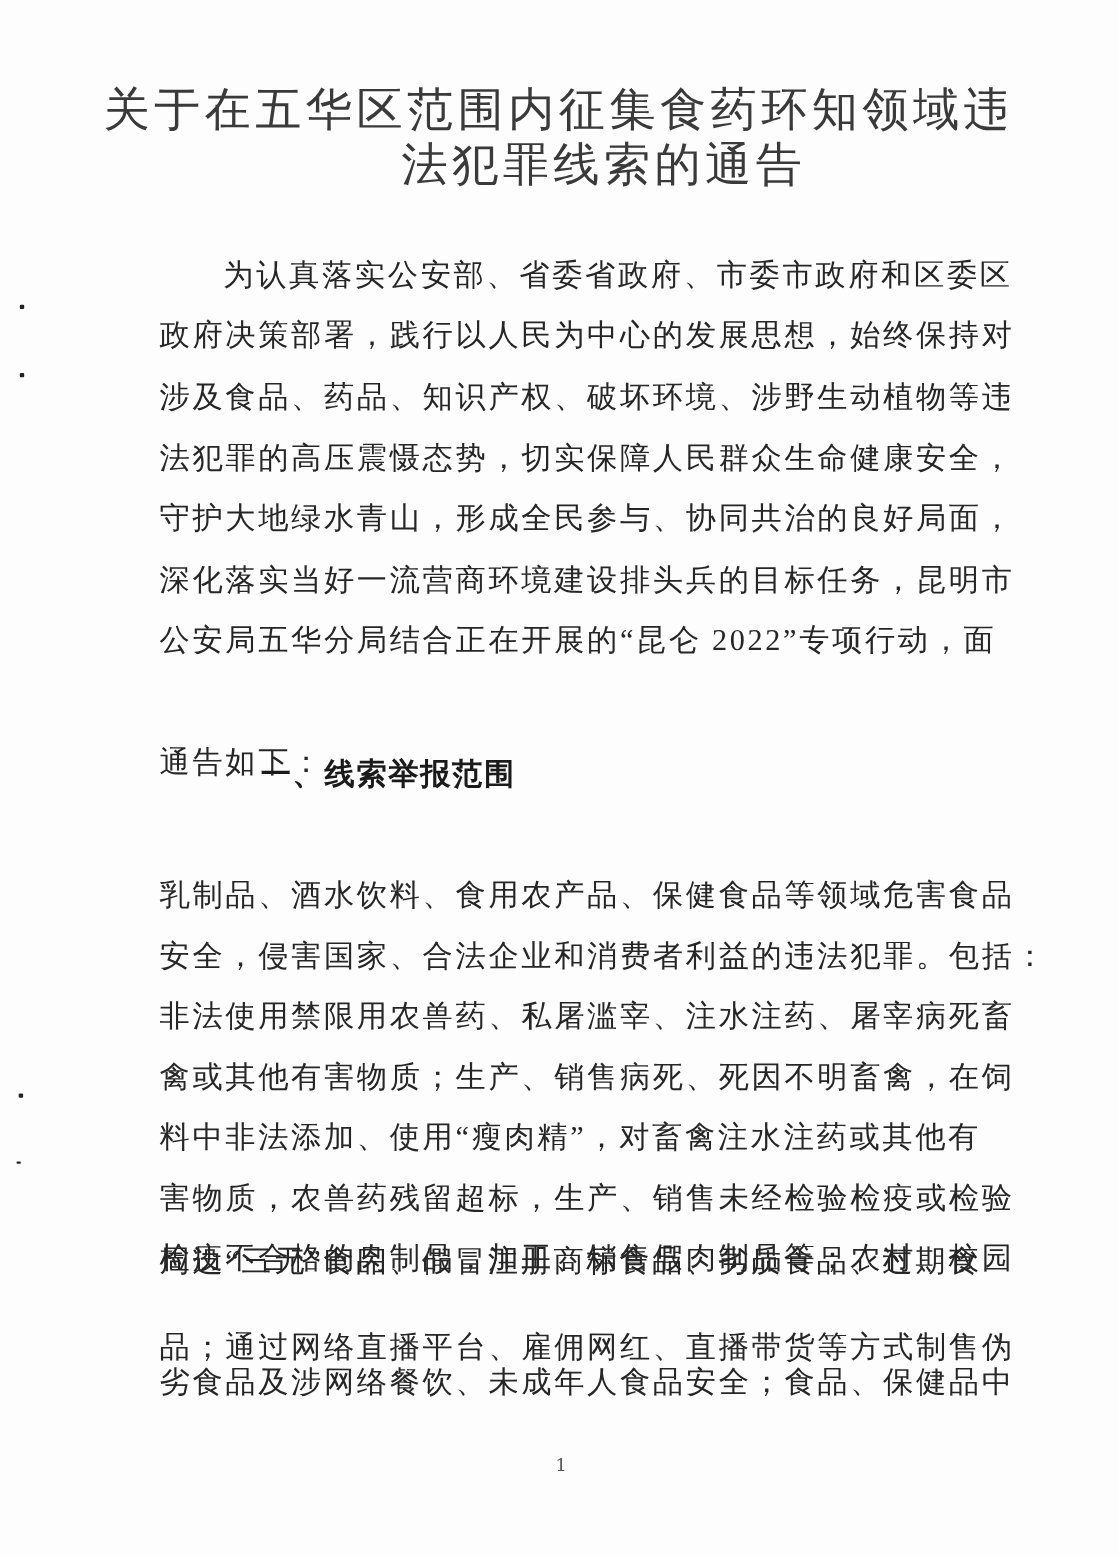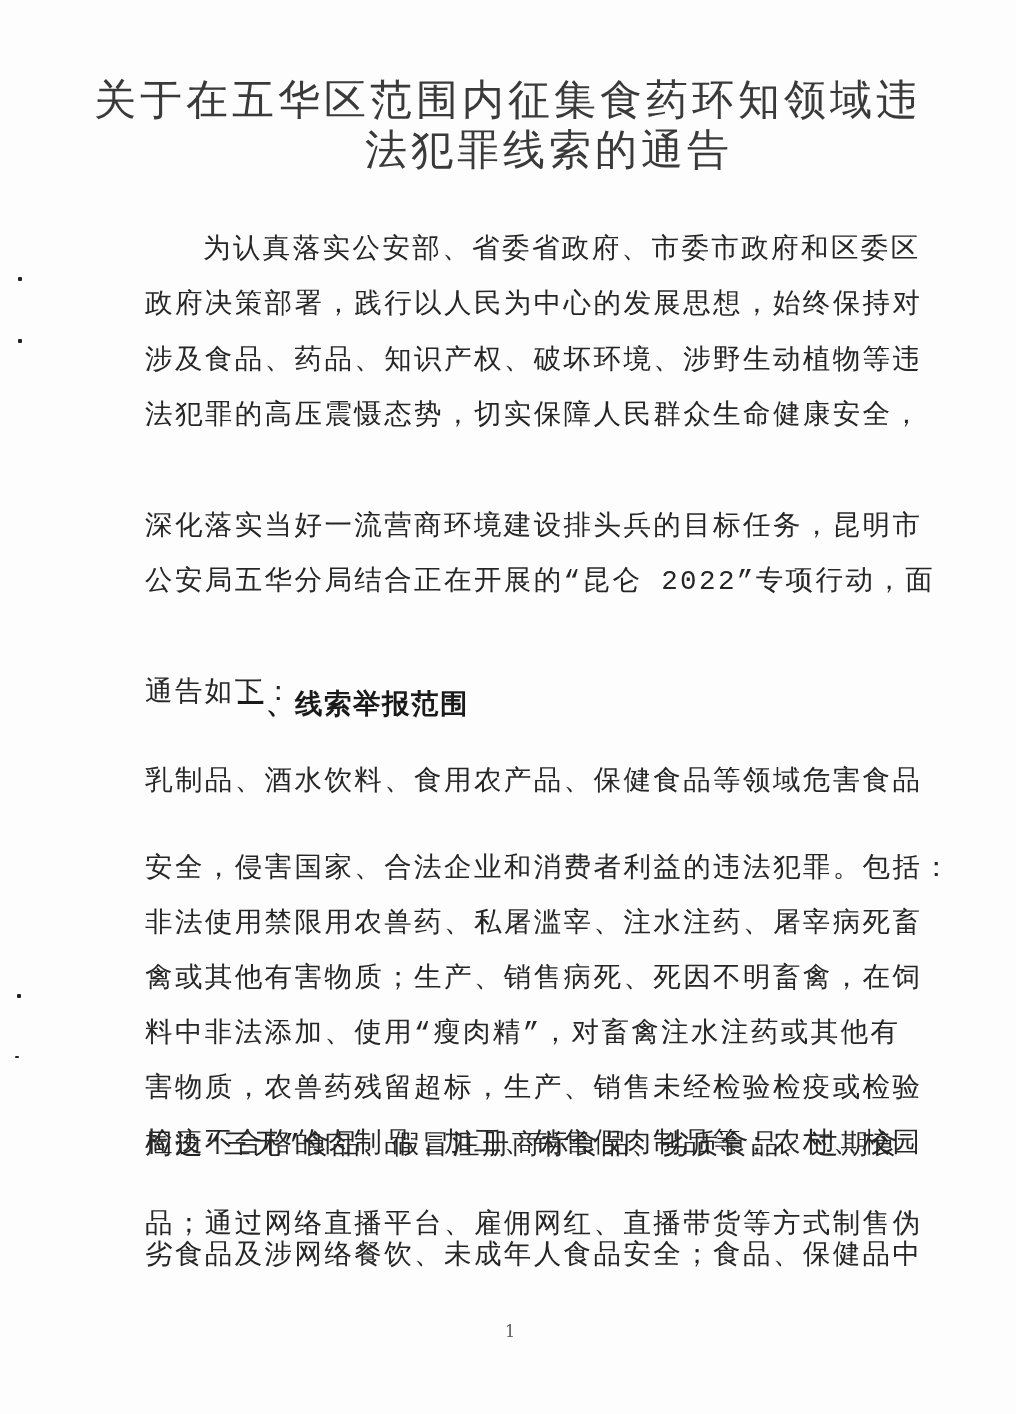--- a/index.html
+++ b/index.html
@@ -33,21 +33,21 @@
       letter-spacing: 4px;
       font-weight: normal;
       line-height: 48px;
     }
     .title.l1 { top: 76px; }
     .title.l2 { top: 126px; padding-left: 41px; }
     .line {
       position: absolute;
       left: 145px;
       width: 750px;
-      font-family: Liberation Mono, monospace;
+      font-family: Liberation Serif, serif;
       font-size: 27.5px;
       color: #262626;
       white-space: nowrap;
       letter-spacing: 2.4px;
       line-height: 36px;
     }
     .line.indent { left: 203px; }
     .line.heading {
       left: 203px;
       font-family: Liberation Sans, sans-serif;
@@ -80,27 +80,28 @@
 
 <div class="page">
 
   <div class="title l1">关于在五华区范围内征集食药环知领域违</div>
   <div class="title l2">法犯罪线索的通告</div>
 
   <div class="line indent" style="top:232px">为认真落实公安部、省委省政府、市委市政府和区委区</div>
   <div class="line" style="top:287px">政府决策部署，践行以人民为中心的发展思想，始终保持对</div>
   <div class="line" style="top:343px">涉及食品、药品、知识产权、破坏环境、涉野生动植物等违</div>
   <div class="line" style="top:398px">法犯罪的高压震慑态势，切实保障人民群众生命健康安全，</div>
+  <div class="line" style="top:453px">守护大地绿水青山，形成全民参与、协同共治的良好局面，</div>
   <div class="line" style="top:509px">深化落实当好一流营商环境建设排头兵的目标任务，昆明市</div>
   <div class="line" style="top:564px">公安局五华分局结合正在开展的“昆仑 2022”专项行动，面</div>
   <div class="line" style="top:675px">通告如下：</div>
 
   <div class="line heading" style="top:685px; top:686px;">一、线索举报范围</div>
 
-  <div class="line" style="top:764px">乳制品、酒水饮料、食用农产品、保健食品等领域危害食品</div>
+  <div class="line" style="top:796px">乳制品、酒水饮料、食用农产品、保健食品等领域危害食品</div>
   <div class="line" style="top:851px">安全，侵害国家、合法企业和消费者利益的违法犯罪。包括：</div>
   <div class="line" style="top:906px">非法使用禁限用农兽药、私屠滥宰、注水注药、屠宰病死畜</div>
   <div class="line" style="top:961px">禽或其他有害物质；生产、销售病死、死因不明畜禽，在饲</div>
   <div class="line" style="top:1016px">料中非法添加、使用“瘦肉精”，对畜禽注水注药或其他有</div>
   <div class="line" style="top:1126px">检疫不合格的肉制品，加工、销售假肉制品等；农村、校园</div>
   <div class="line" style="top:1071px">害物质，农兽药残留超标，生产、销售未经检验检疫或检验</div>
   <div class="line" style="top: 1128px;">周边“三无”食品、假冒注册商标食品、劣质食品、过期食</div>
   <div class="line" style="top: 1183px; margin-top: 24px;">品；通过网络直播平台、雇佣网红、直播带货等方式制售伪</div>
   <div class="line" style="top:1291px; top:1240px;"></div>
 

